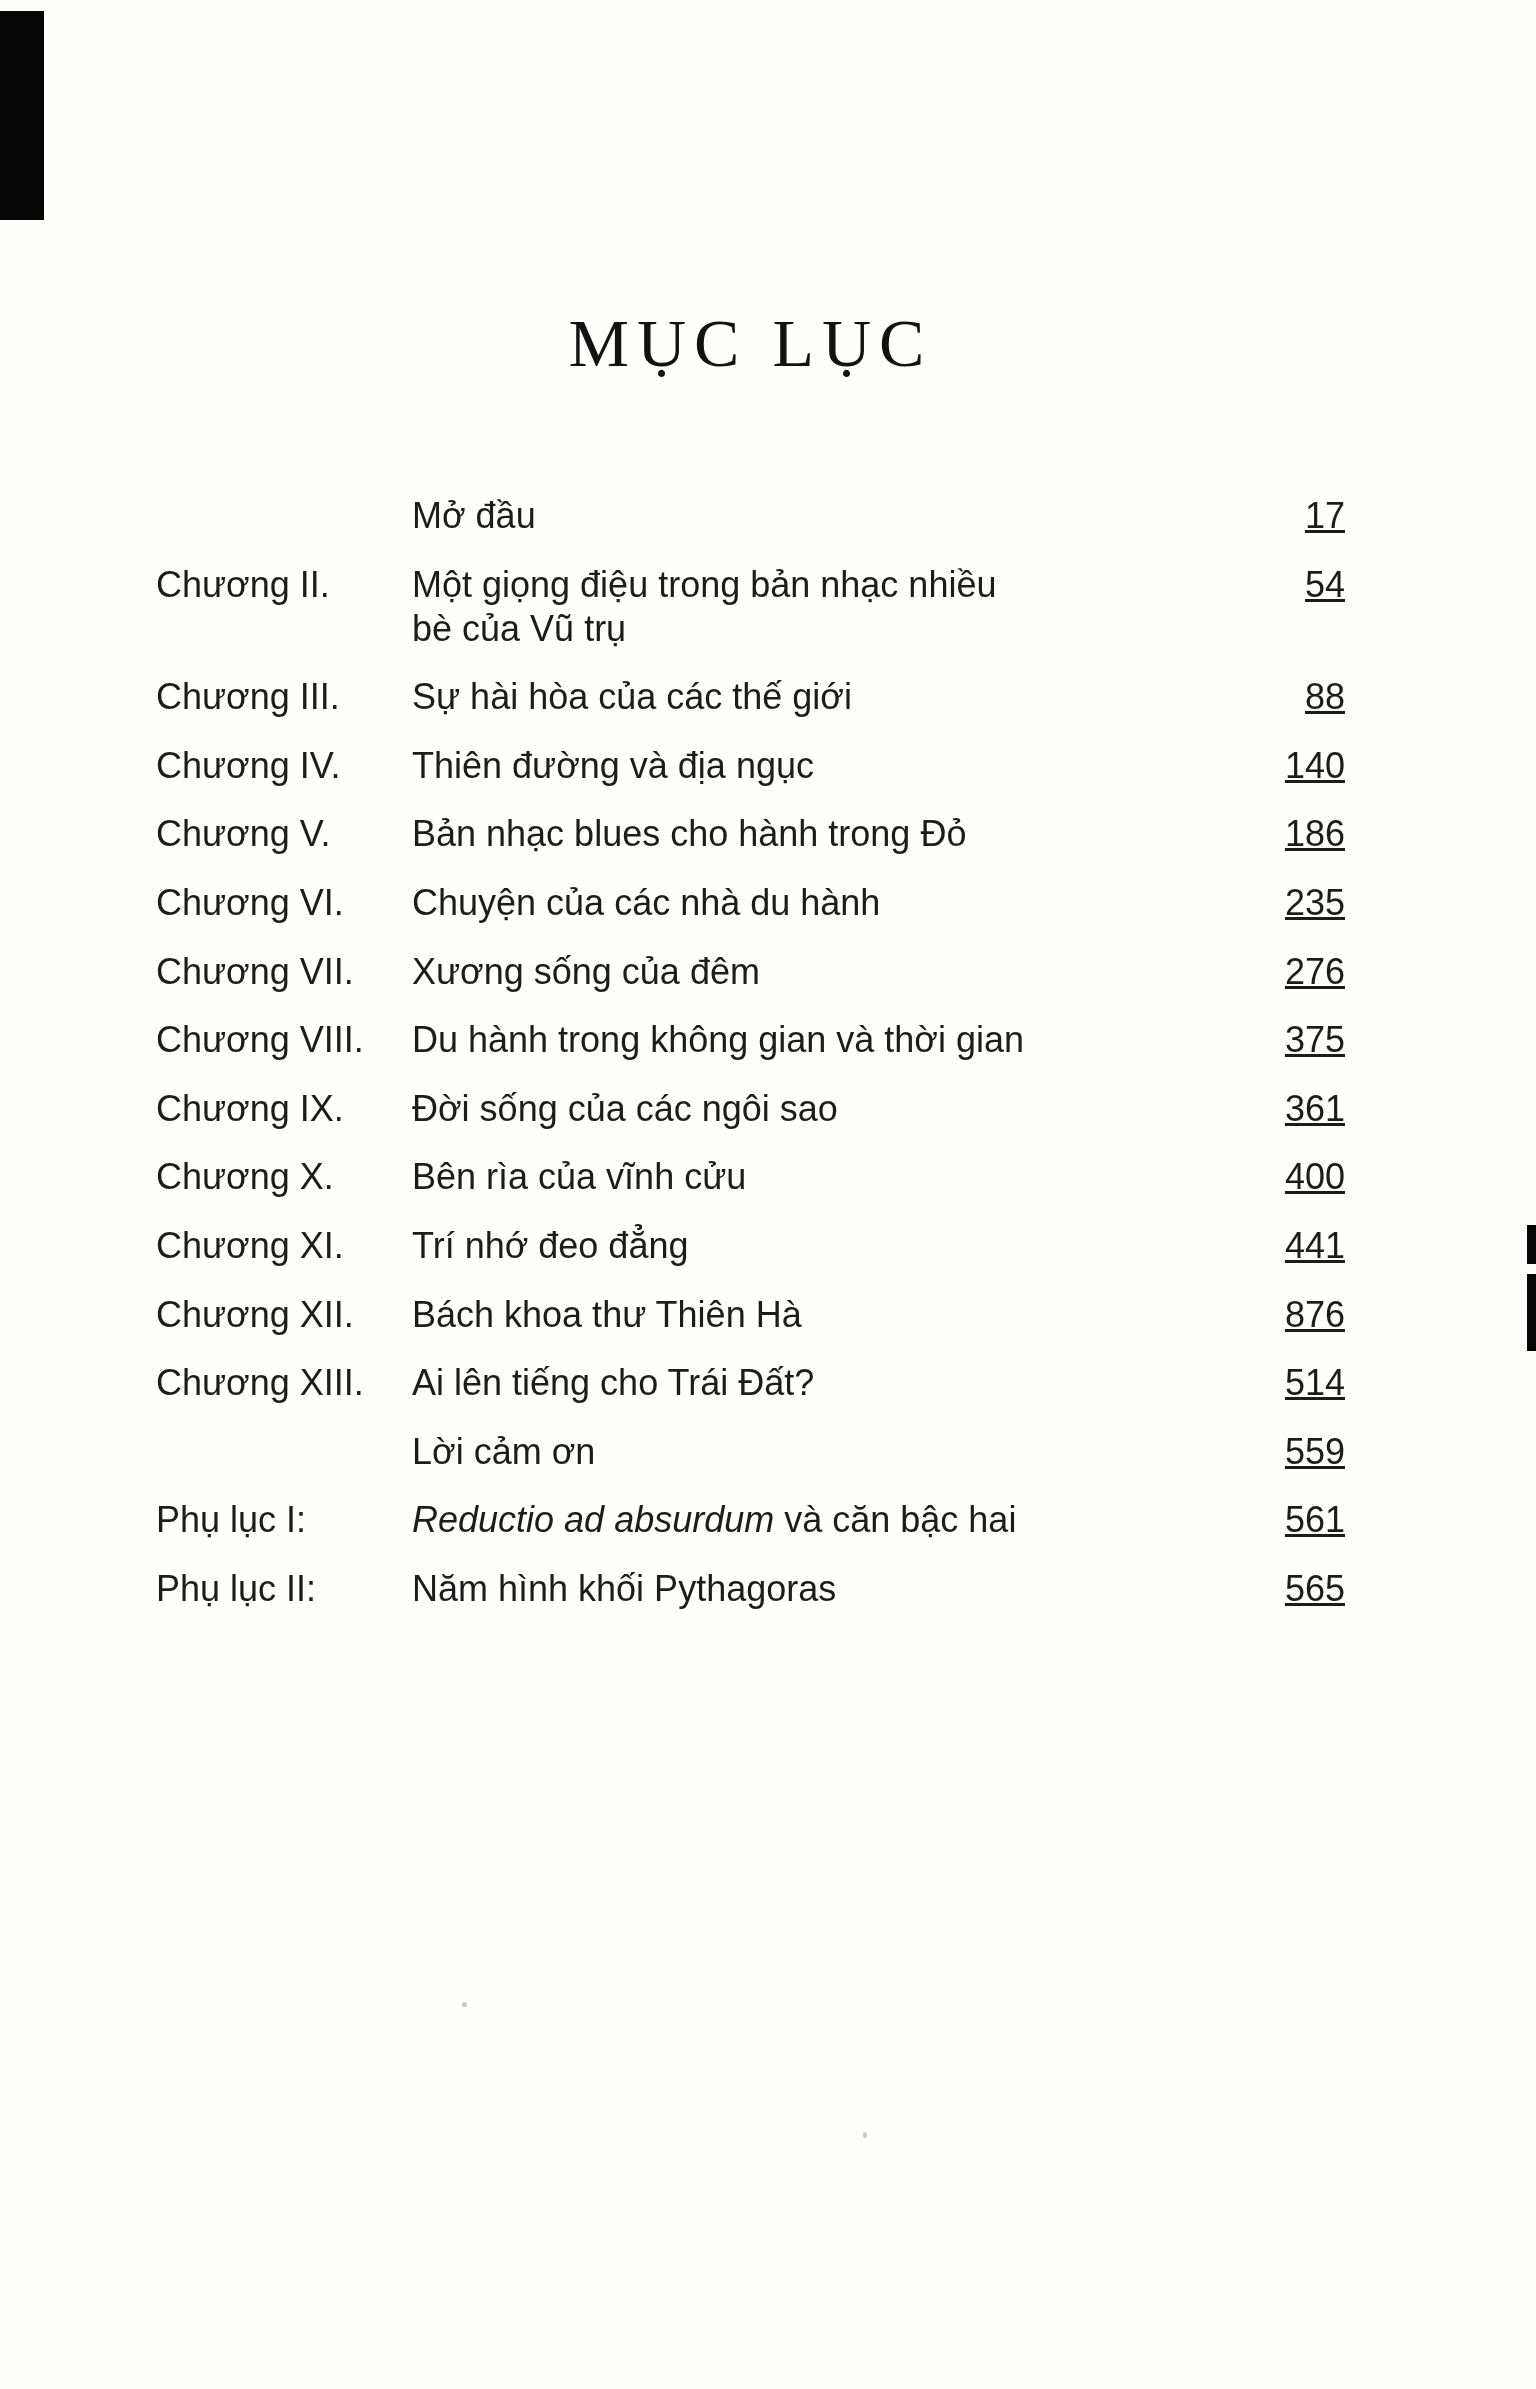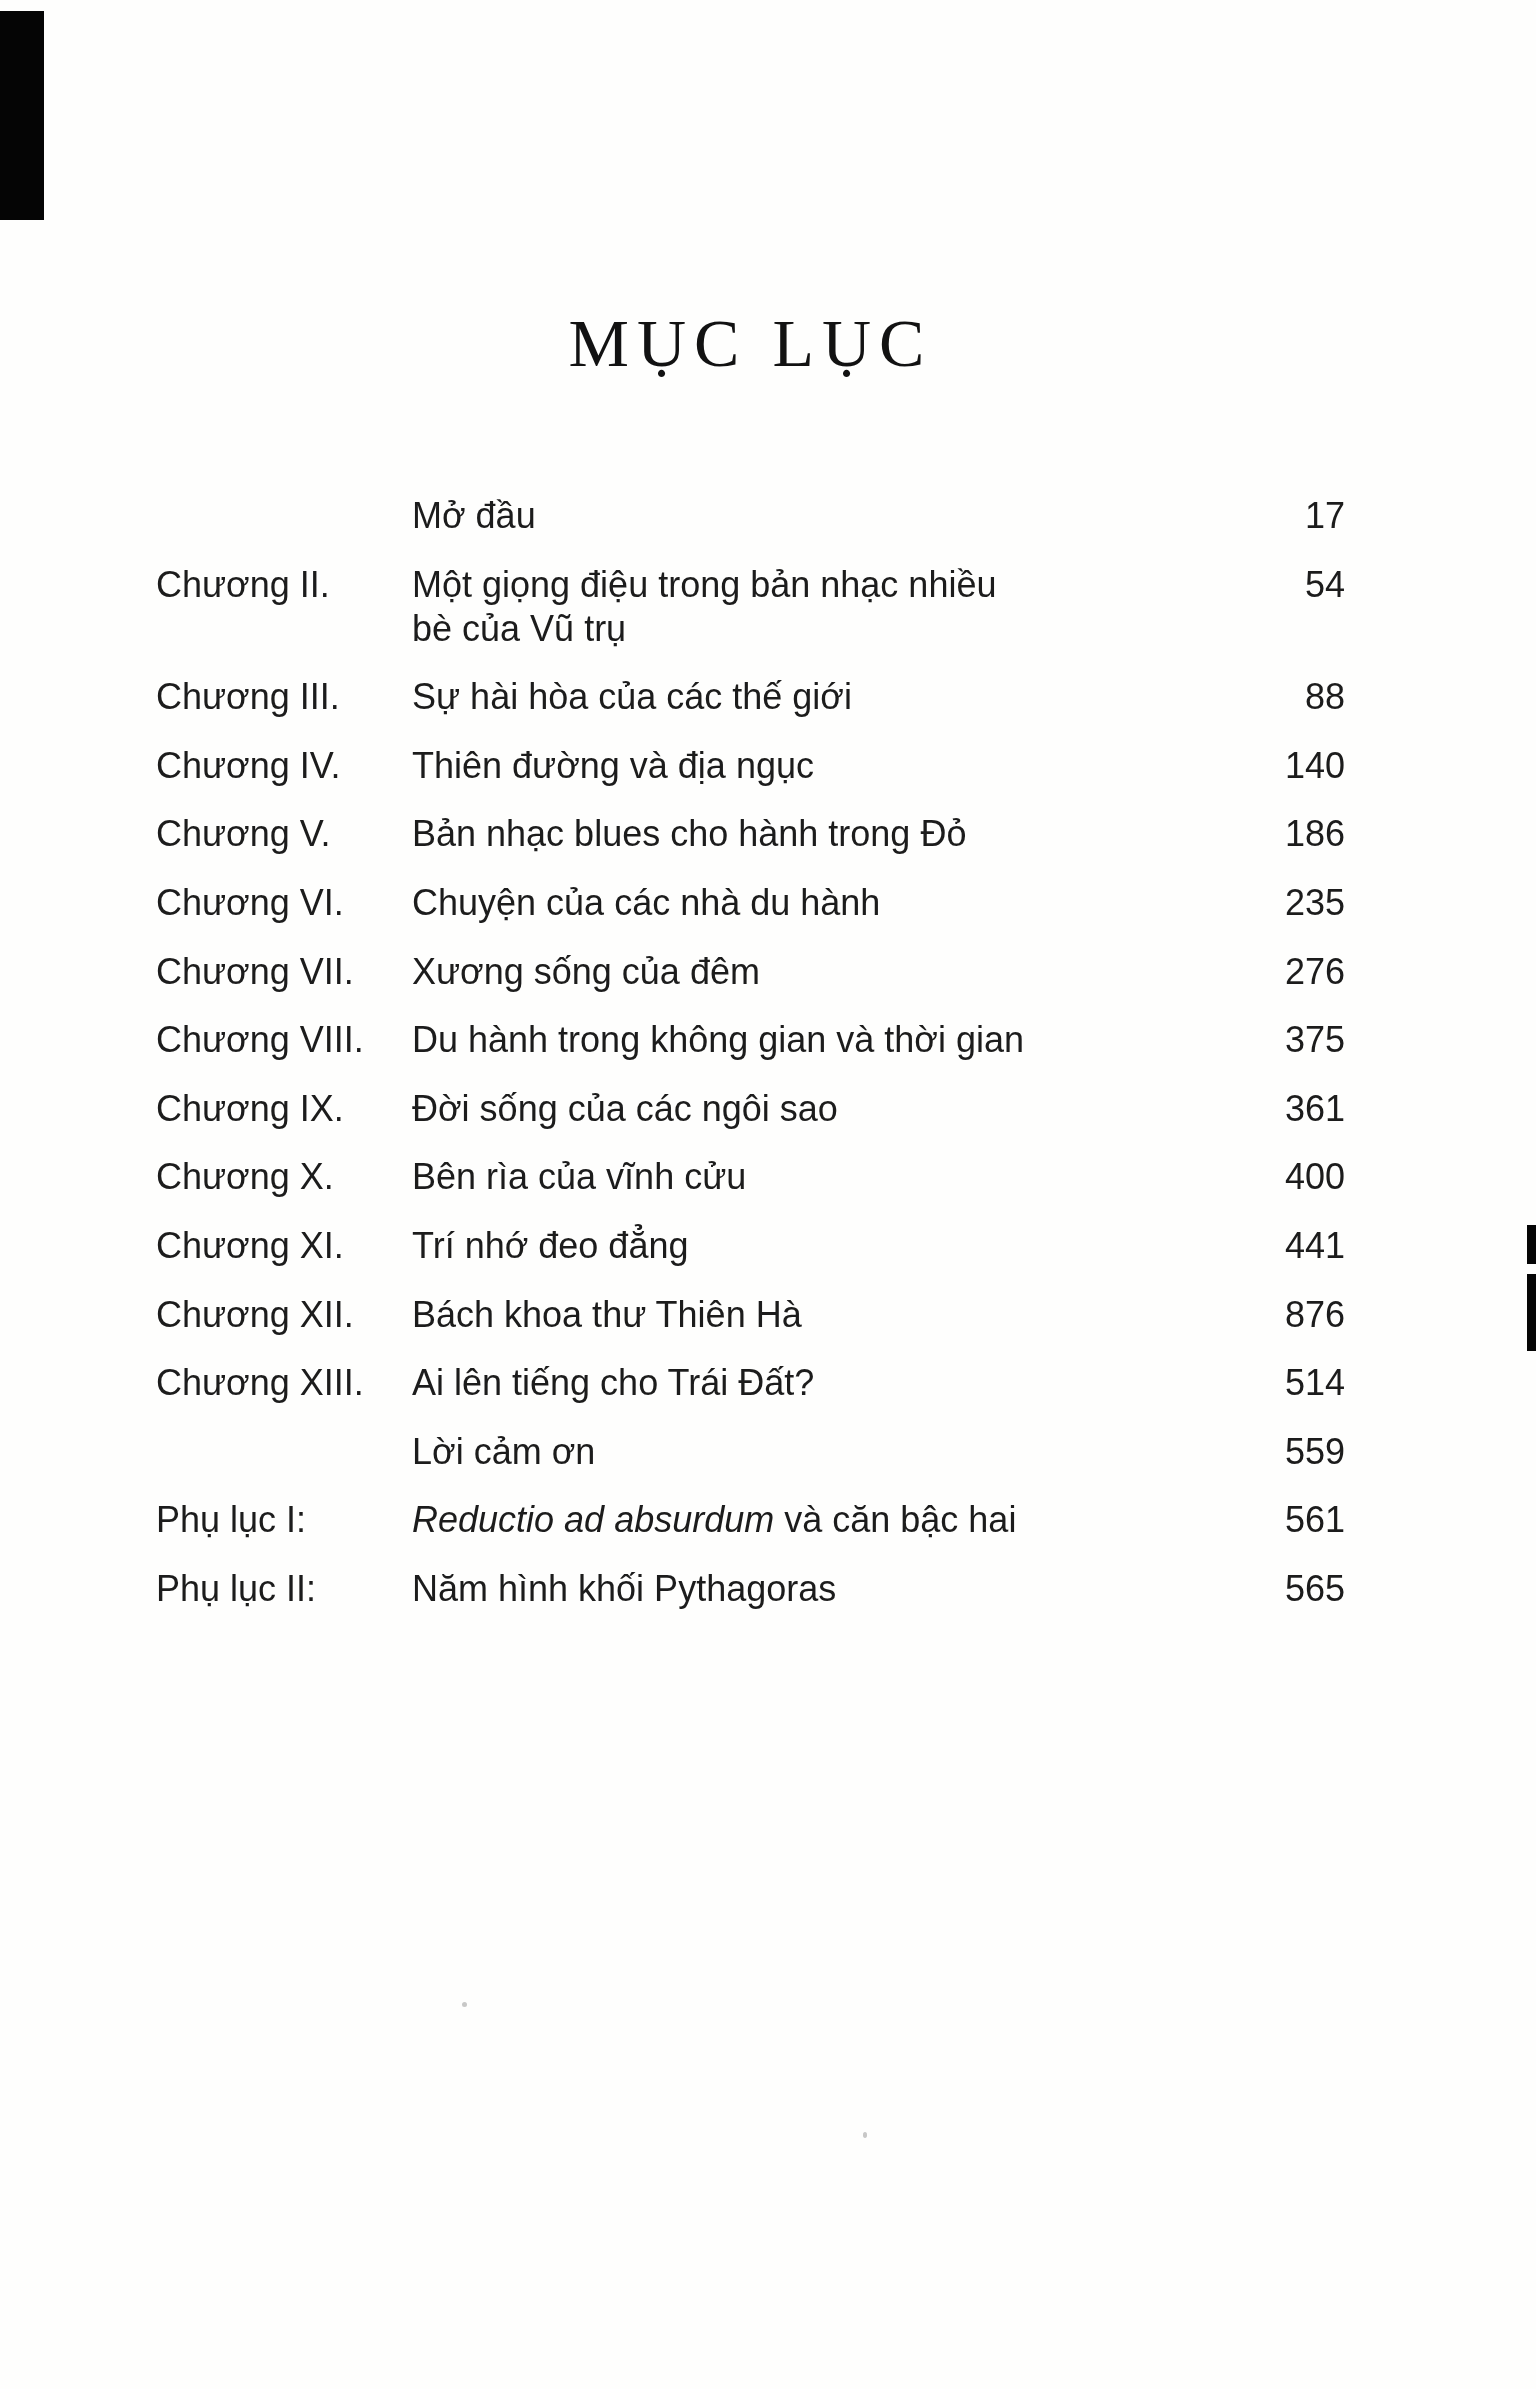--- a/index.html
+++ b/index.html
@@ -33,21 +33,21 @@
   .row {
     display:flex;
     align-items:flex-start;
     font-size:36px;
     line-height:44px;
     margin-bottom:24.6px;
   }
   .row.gap { margin-top:24.6px; }
   .label { flex:none; width:256px; }
   .titlewrap { flex:1; padding-right:24.6px; }
-  .pg { flex:none; min-width:98px; text-align:right; }
+  .pg { flex:none; min-width:98px; text-align:right;text-decoration:underline; }
   .it { font-style:italic; }
 
   
   .artifact { position:absolute; background:#050505; }
   .art-topleft { left:0; top:10.5px; width:44px; height:209px; }
   .art-right-1 { right:0; top:1225px; width:9.6px; height:39px; }
   .art-right-2 { right:0; top:1274px; width:9.6px; height:77px; }
   .speck { position:absolute; background:#9a9a9a; border-radius:50%; opacity:.55; }
   .speck-1 { left:462px; top:2002px; width:5.3px; height:5.3px; }
   .speck-2 { left:863px; top:2132px; width:4.4px; height:6.1px; }

